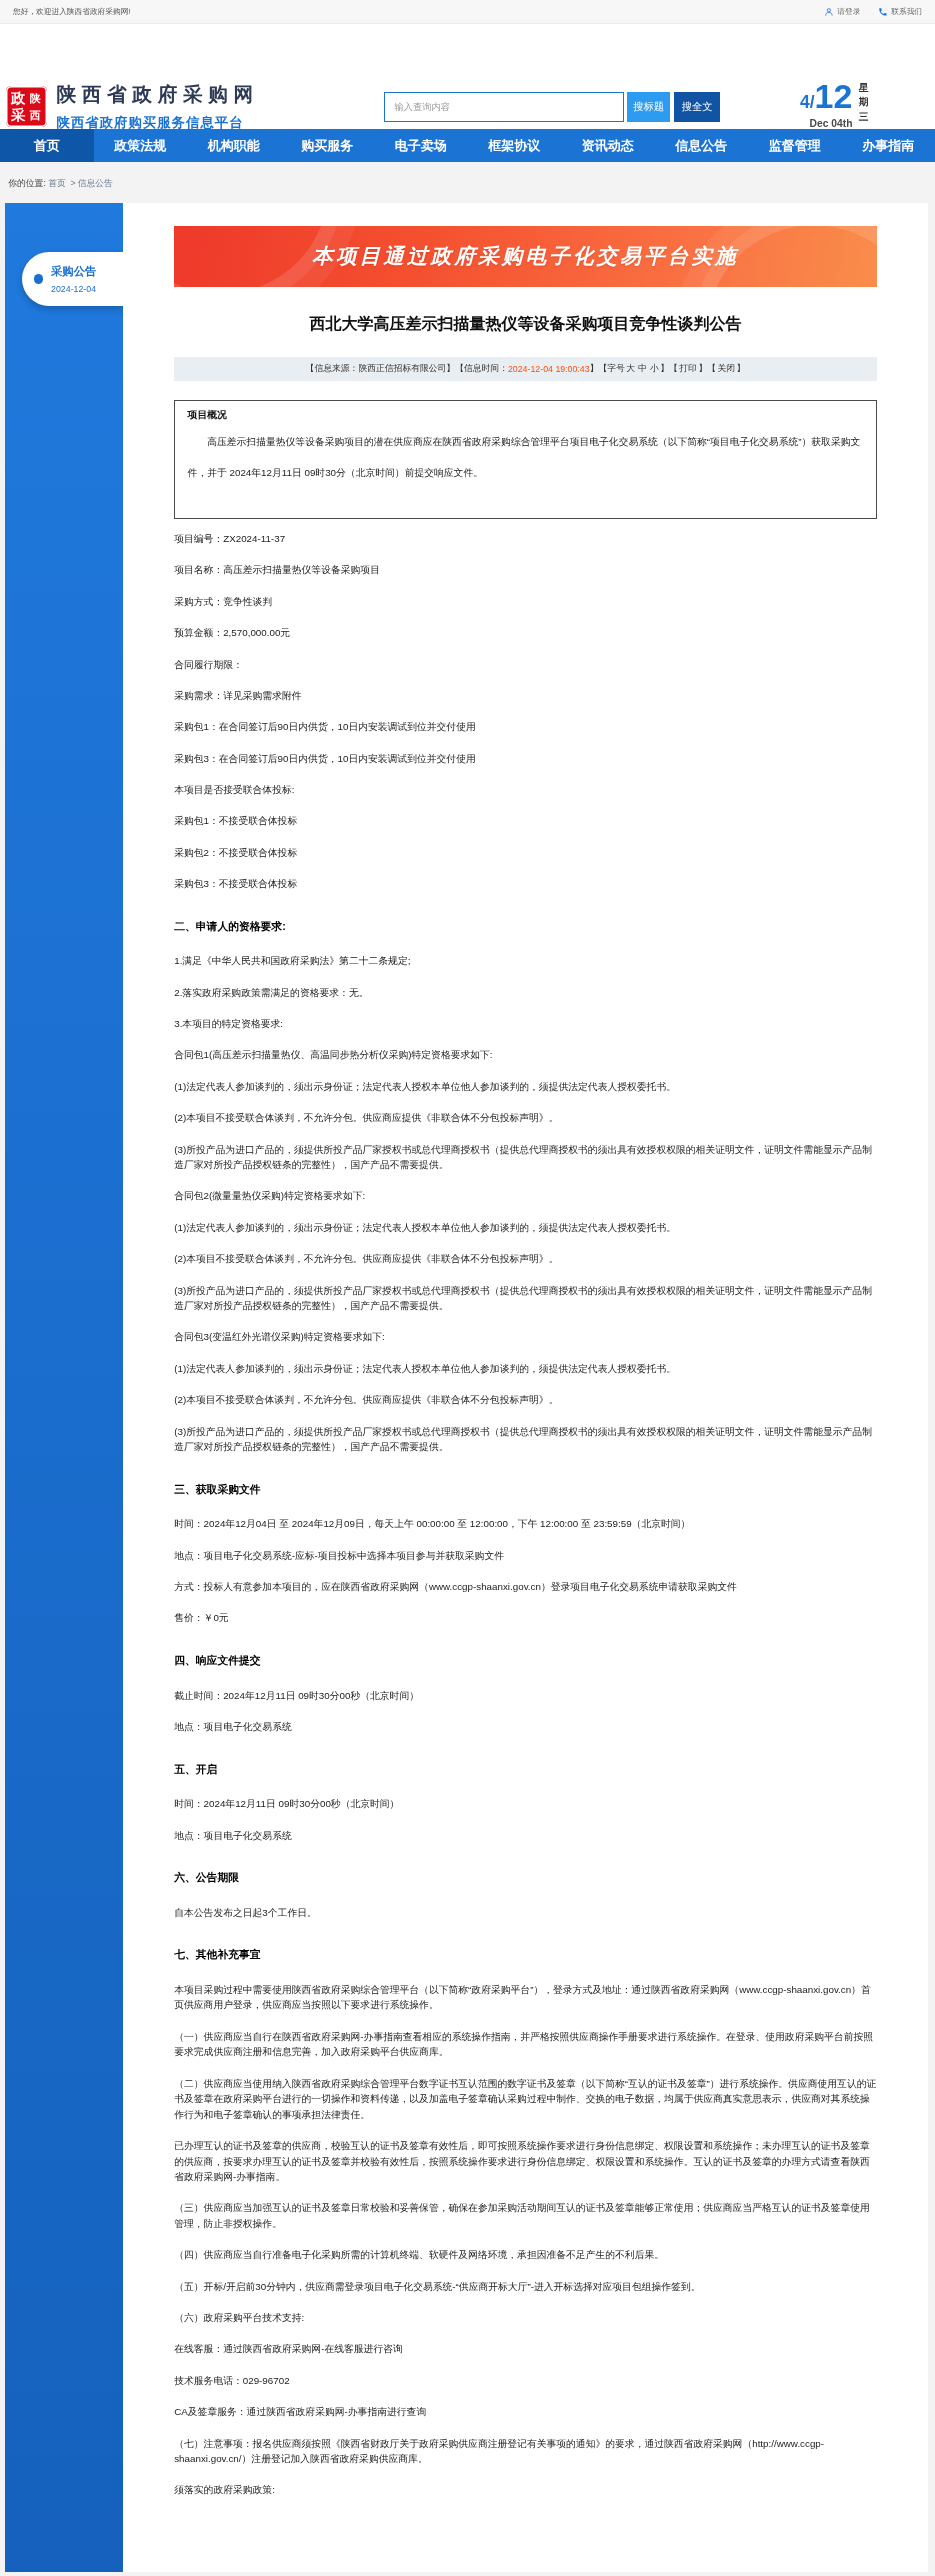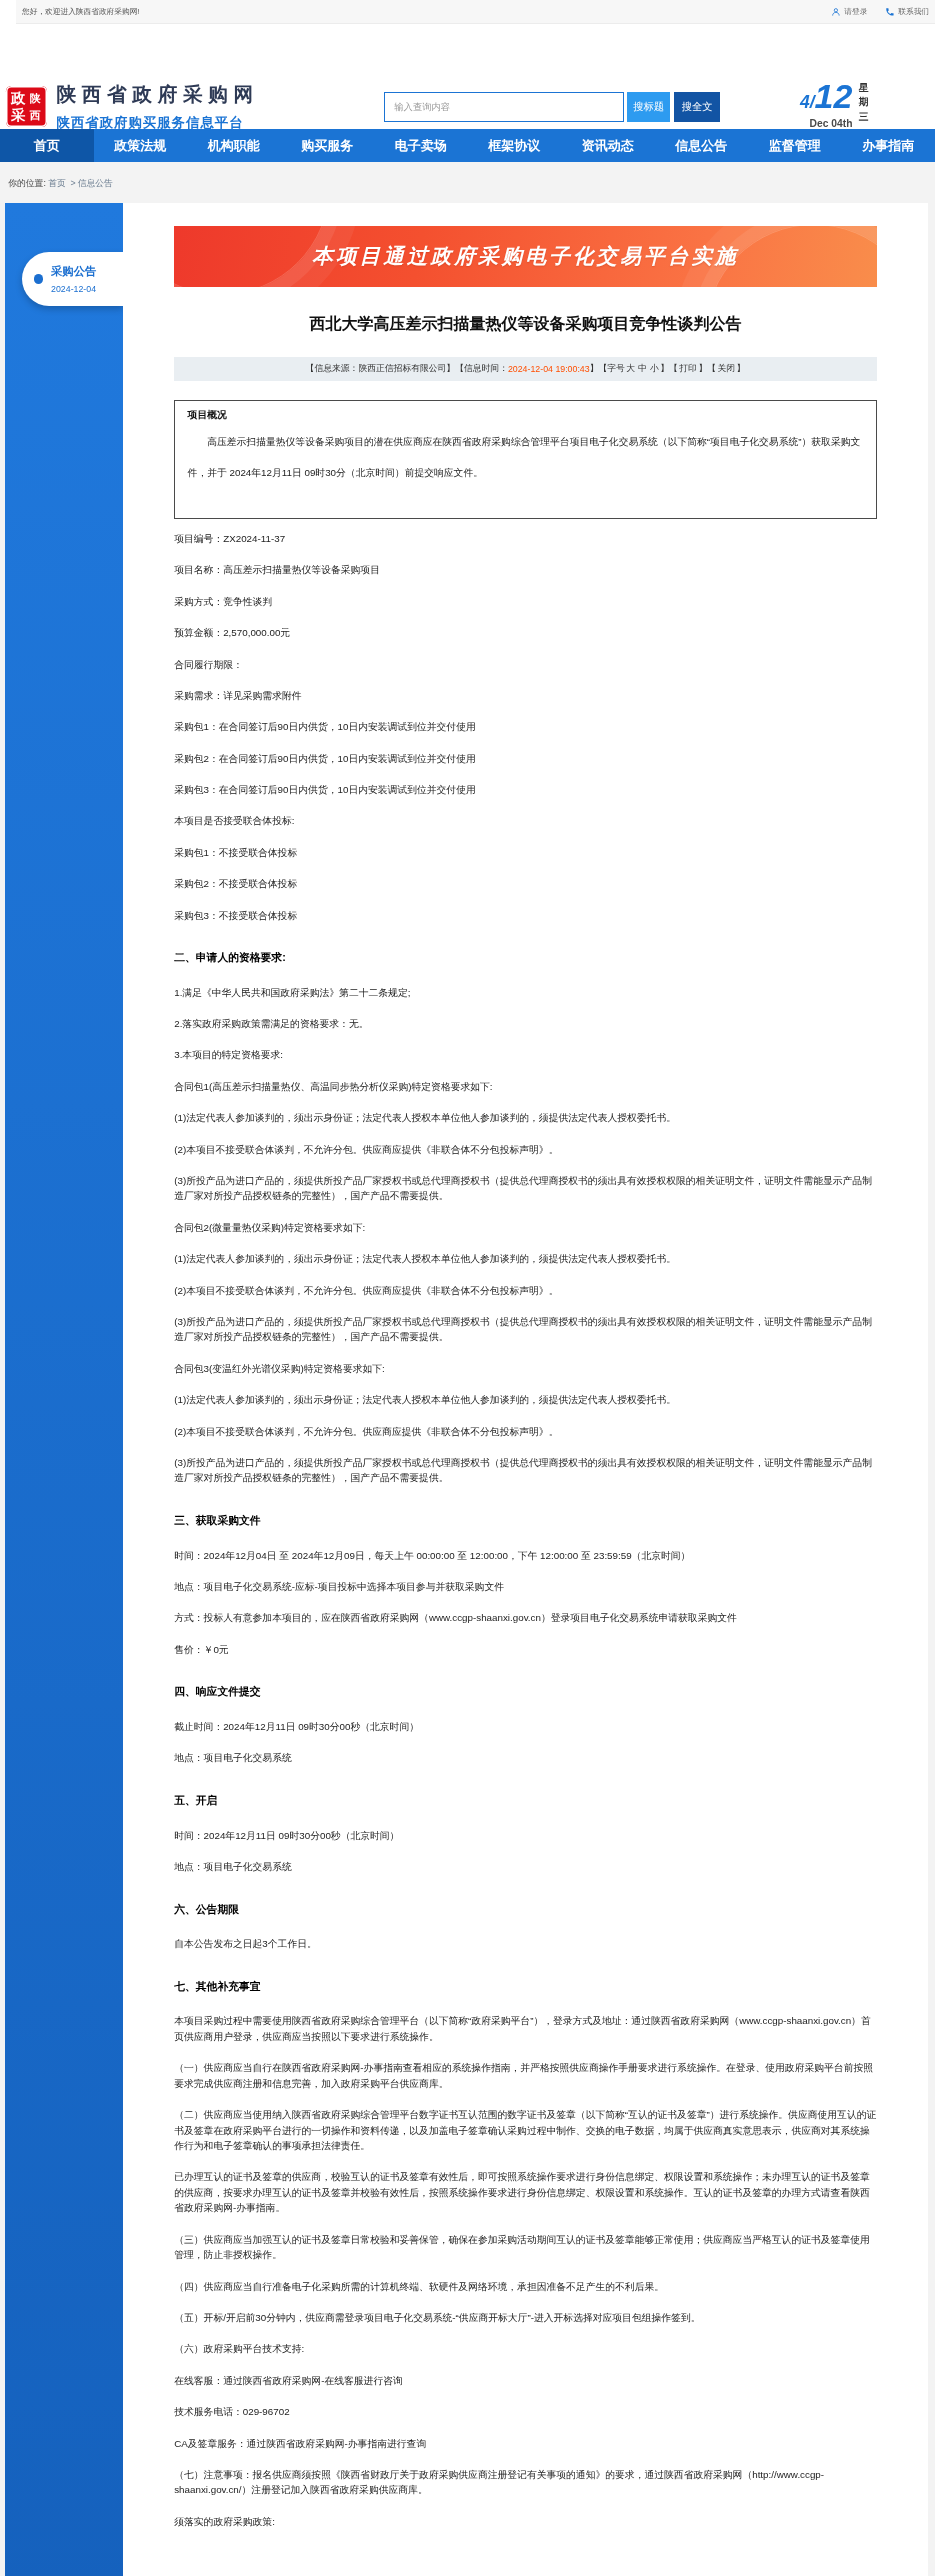--- a/index.html
+++ b/index.html
@@ -4,21 +4,21 @@
 <style>
   * { box-sizing: border-box; }
   html,body { margin:0; padding:0; }
   body {
     width:935px; background:#fff;
     font-family:"Liberation Sans","DejaVu Sans",sans-serif;
     color:#222;
   }
   
   .topbar { height:24px; background:#f7f7f7; border-bottom:0.5px solid #ececec;
-    display:flex; align-items:center; justify-content:space-between; padding:0 6px;margin-left:16px; }
+    display:flex; align-items:center; justify-content:space-between; padding:0 13px; }
   .topbar-left { font-size:7.7px; color:#555; }
   .topbar-right { display:flex; gap:17.5px; align-items:center; }
   .tb-link { display:flex; align-items:center; gap:3.6px; font-size:7.7px; color:#666; cursor:pointer; }
   .tb-link svg { display:block; }
   
   .header { height:105px; background:#fff; position:relative; }
   .brand { position:absolute; left:6.2px; top:57px; display:flex; align-items:center; }
   .logo { width:41px; height:41px; background:#dc0a18; border-radius:5.2px; color:#fff;
     display:grid; grid-template-columns:1fr 1fr; align-items:center; justify-items:center;
     padding:3.6px; box-shadow:inset 0 0 0 1.5px #fff, inset 0 0 0 3.1px #dc0a18; }
@@ -30,21 +30,21 @@
   .site-sub { font-size:13.4px; font-weight:bold; color:#1b74d4; margin-top:6.2px; letter-spacing:1px; }
   .search { position:absolute; left:384px; top:68px; display:flex; align-items:center; }
   .search input { width:240px; height:30px; border:1px solid #1b74d4; padding:0 9.3px;
     font-size:9.3px; color:#333; outline:none; }
   .search input::placeholder { color:#999; }
   .btn-title { width:43px; height:30px; background:#2d9bf0; color:#fff; border:none;
     font-size:10.3px; margin-left:3.1px; cursor:pointer; }
   .btn-full { width:46px; height:30px; background:#1254a4; color:#fff; border:none;
     font-size:10.3px; margin-left:4.1px; cursor:pointer; }
   .datebox { position:absolute; left:800px; top:55px; display:flex; gap:6.2px; }
-  .date-num { color:#1b74d4; font-style:italic; font-weight:bold; line-height:1; }
+  .date-num { color:#1b74d4; font-weight:bold; line-height:1; }
   .date-num .pre { font-size:17.5px; }
   .date-num .day { font-size:34px; }
   .date-en { font-size:10.3px; font-weight:bold; color:#4a4a4a; margin-top:5.2px; text-align:right; }
   .weekday { display:flex; flex-direction:column; font-size:9.8px; font-weight:bold; color:#333;
     line-height:1.45; margin-top:2.1px; }
   
   .nav { height:33px; background:#1b74d4; display:flex; }
   .nav-item { flex:1; display:flex; align-items:center; justify-content:center;
     color:#fff; font-size:13px; font-weight:bold; cursor:pointer; }
   .nav-item.active { background:#0e56a7; }
@@ -206,21 +206,20 @@
     </div>
 
     <div class="doc" id="doc">
         <p>项目编号：ZX2024-11-37</p>
         <p>项目名称：高压差示扫描量热仪等设备采购项目</p>
         <p>采购方式：竞争性谈判</p>
         <p>预算金额：2,570,000.00元</p>
         <p>合同履行期限：</p>
         <p>采购需求：详见采购需求附件</p>
         <p>采购包1：在合同签订后90日内供货，10日内安装调试到位并交付使用</p>
-        <p>采购包2：在合同签订后90日内供货，10日内安装调试到位并交付使用</p>
         <p>采购包3：在合同签订后90日内供货，10日内安装调试到位并交付使用</p>
         <p>本项目是否接受联合体投标:</p>
         <p>采购包1：不接受联合体投标</p>
         <p>采购包2：不接受联合体投标</p>
         <p>采购包3：不接受联合体投标</p>
         <h3>二、申请人的资格要求:</h3>
         <p>1.满足《中华人民共和国政府采购法》第二十二条规定;</p>
         <p>2.落实政府采购政策需满足的资格要求：无。</p>
         <p>3.本项目的特定资格要求:</p>
         <p>合同包1(高压差示扫描量热仪、高温同步热分析仪采购)特定资格要求如下:</p>

